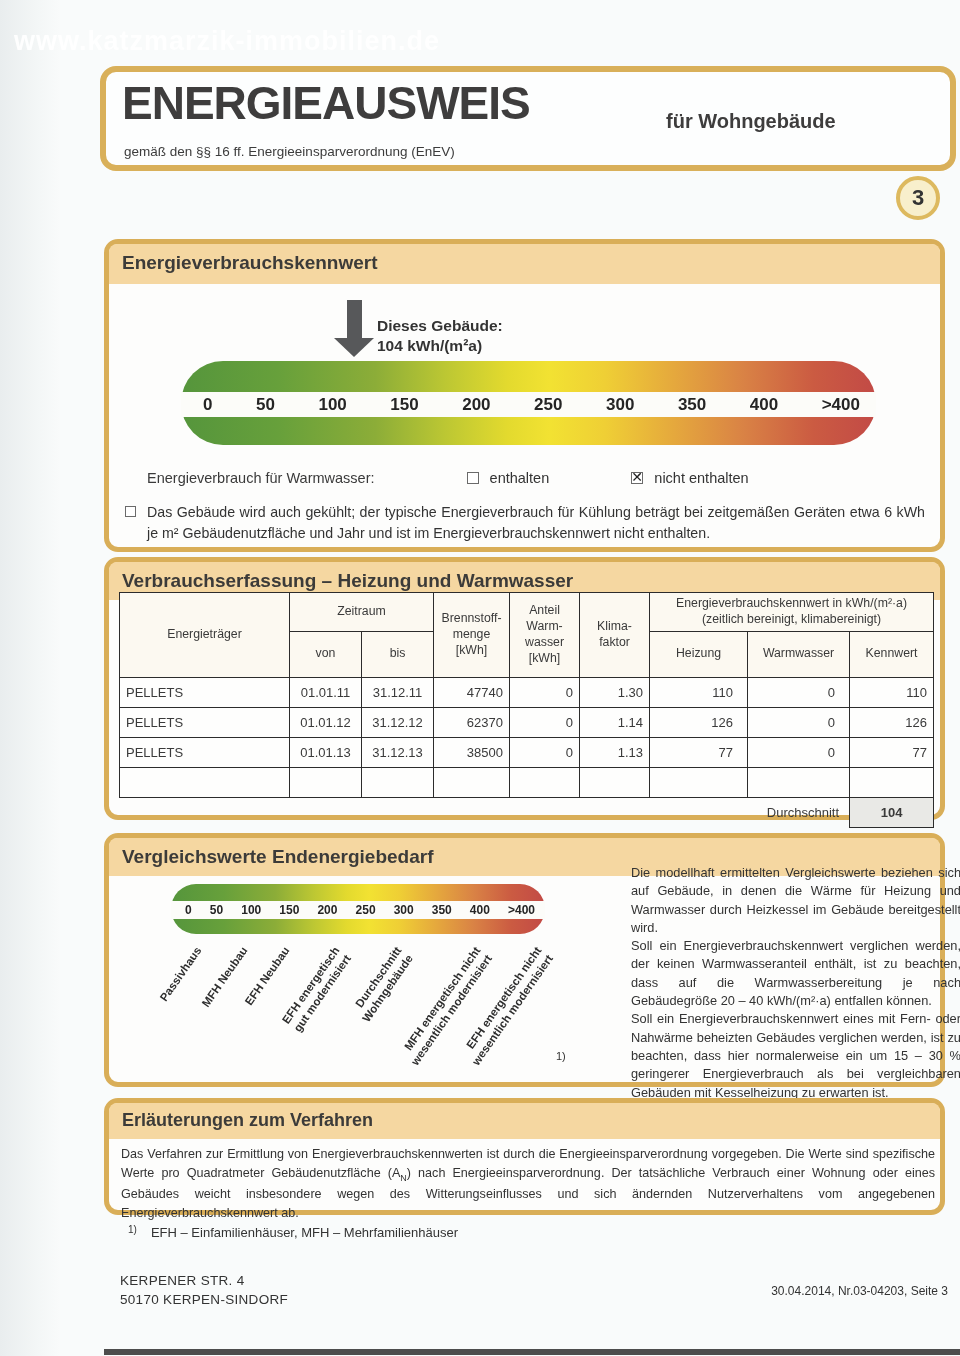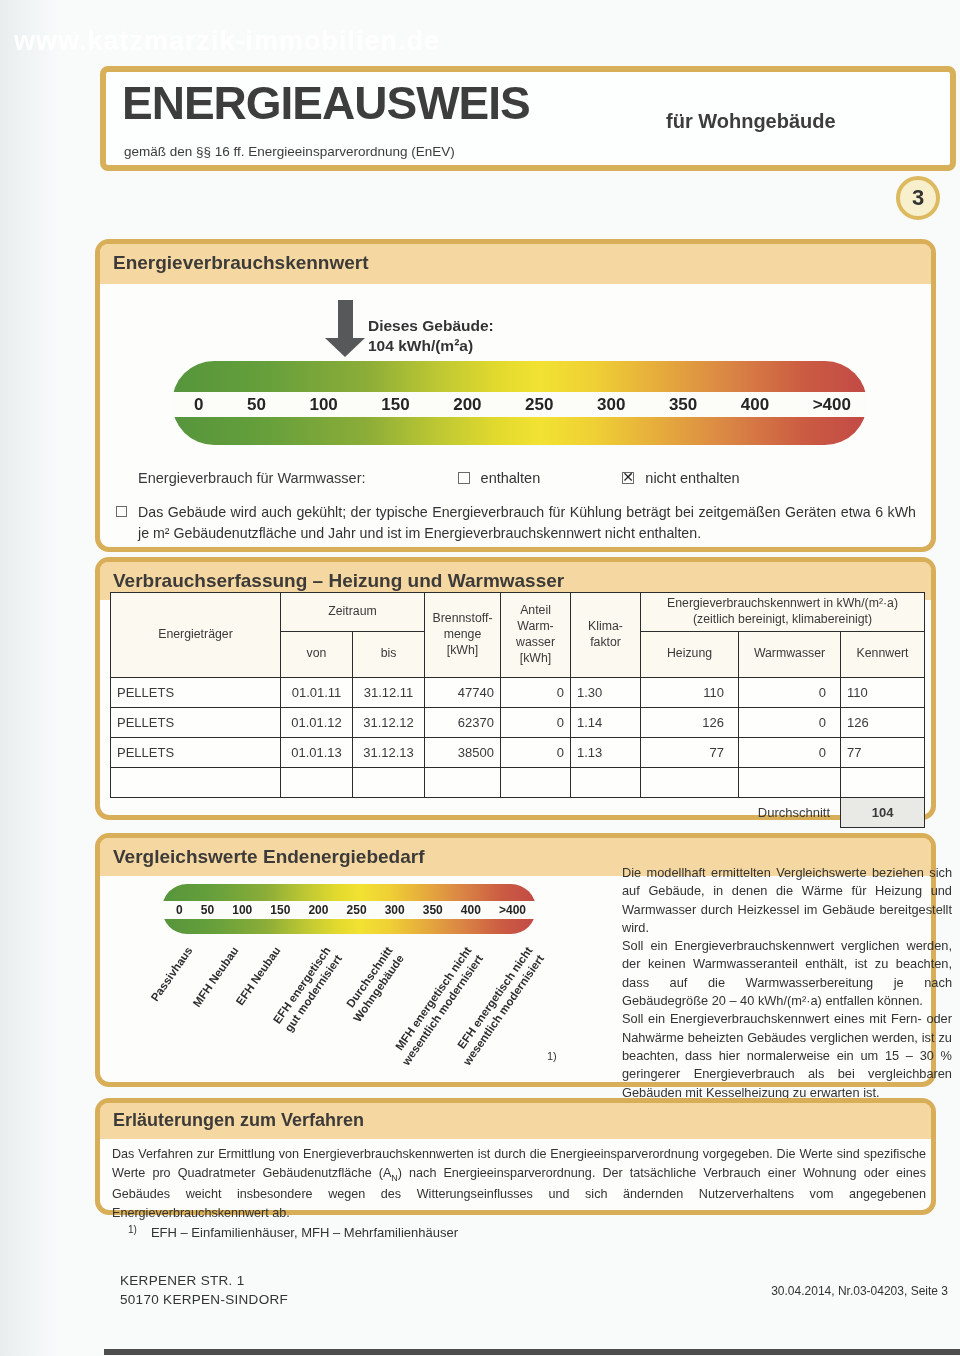--- a/index.html
+++ b/index.html
@@ -6,36 +6,36 @@
   html,body { background:#ffffff; }
   body { font-family:"Liberation Sans","DejaVu Sans",sans-serif; color:#3a3a3a; }
   .page { position:relative; width:960px; height:1356px; background:#f9fbfb; overflow:hidden; }
   .scan-left-shade { position:absolute; left:0; top:0; width:60px; height:1356px;
     background:linear-gradient(90deg,#e9edee 0%,#f3f6f6 60%,#f9fbfb 100%); }
   .watermark { position:absolute; left:14px; top:26px; font-size:27px; font-weight:bold;
     color:rgba(255,255,255,0.92); letter-spacing:1px; }
 
   
   .header-box { position:absolute; left:100px; top:66px; width:856px; height:105px;
-    background:#fdfefe; border:6px solid #d9b05a; border-radius:8px; }
+    background:#fdfefe; border:6px solid #d9b05a; border-radius:16px; }
   .main-title { position:absolute; left:16px; top:4px; font-size:46px; font-weight:800;
     color:#3e3d3d; letter-spacing:-1px; }
   .main-title-suffix { position:absolute; left:560px; top:38px; font-size:20px; font-weight:bold; color:#3e3d3d; }
   .header-sub { position:absolute; left:18px; top:72px; font-size:13.5px; color:#3c3c3c; }
 
   
   .erfasster-band { position:absolute; left:104px; top:185px; width:772px; height:37px;
     background:#f5d7a1; border-radius:7px; font-size:18px; font-weight:bold; color:#4b453a;
     line-height:37px; padding-left:15px; }
   .page-badge { position:absolute; left:896px; top:176px; width:44px; height:44px; border-radius:50%;
     background:#f8efcc; border:4px solid #ddb95f; text-align:center; line-height:36px;
     font-size:22px; font-weight:bold; color:#333; }
 
   
-  .sec { position:absolute; left:95px; width:841px; background:#fdfdfc;
+  .sec { position:absolute; left:104px; width:841px; background:#fdfdfc;
     border:5px solid #d9ae58; border-radius:14px; }
   .sec-band { height:40px; background:#f5d7a1; border-radius:8px 8px 0 0;
     font-size:19px; font-weight:bold; color:#3c3b39; padding:8px 0 0 13px; }
 
   
   .scale-bar { position:absolute; border-radius:45px;
     background:linear-gradient(90deg,#55953c 0%,#67a03b 14%,#8cad38 28%,#bcc733 38%,
       #e3da2e 47%,#f2e232 53%,#efcf35 61%,#e5a83d 71%,#d98245 81%,#cb5b42 91%,#c24a46 100%); }
   .scale-strip { position:absolute; left:0; right:0; background:#fcfcf9; display:flex;
     align-items:center; justify-content:space-between; }
@@ -60,21 +60,21 @@
 
   
   table.vb { border-collapse:collapse; table-layout:fixed; }
   table.vb th, table.vb td { border:1px solid #2c2c2c; font-weight:normal; }
   table.vb th { font-size:12.3px; text-align:center; vertical-align:middle;
     white-space:pre-line; line-height:1.3; padding:3px 2px; background:#fcf9f1; }
   table.vb td { font-size:13px; height:30px; padding:2px 6px; background:#fefefd; }
   td.c-name { text-align:left; padding-left:8px;margin-left:29px; }
   td.c-date { text-align:center; }
   td.c-num { text-align:right; }
-  td.c-mid { text-align:left; }
+  td.c-mid { text-align:right; }
   tr.avg-row td { border:none; background:transparent; }
   tr.avg-row td.avg-label { text-align:right; font-size:13px; padding-right:10px; }
   tr.avg-row td.avg-val { border:1px solid #2c2c2c; background:#e9e9e6; text-align:center; font-weight:bold; }
 
   
   .rot-label { position:absolute; width:150px; text-align:right; font-size:11.5px; font-weight:bold;
     color:#2e2e2e; line-height:1.25; white-space:pre-line;
     transform:rotate(-55deg); transform-origin:100% 0%; }
   .fn-marker { position:absolute; font-size:11px; color:#333; }
   .info-text { position:absolute; font-size:12.8px; line-height:1.43; text-align:justify;
@@ -276,19 +276,19 @@
     <div class="erl-text" style="left:12px; top:42px; width:814px;">
       <span>Das Verfahren zur Ermittlung von Energieverbrauchskennwerten ist durch die Energieeinsparverordnung vorgegeben. Die Werte sind spezifische Werte pro Quadratmeter Gebäudenutzfläche (A</span><sub class="an">N</sub><span>) nach Energieeinsparverordnung. Der tatsächliche Verbrauch einer Wohnung oder eines Gebäudes weicht insbesondere wegen des Witterungseinflusses und sich ändernden Nutzerverhaltens vom angegebenen Energieverbrauchskennwert ab.</span>
     </div>
   </div>
 
   <div class="footnote-line">
     <span class="m">1)</span><span>EFH – Einfamilienhäuser, MFH – Mehrfamilienhäuser</span>
   </div>
 
   <div class="footer-addr">
-    <div>KERPENER STR. 1</div>
+    <div>KERPENER STR. 4</div>
     <div>50170 KERPEN-SINDORF</div>
   </div>
   <div class="footer-right">30.04.2014, Nr.03-04203, Seite 3</div>
 
   <div class="bottom-bar"></div>
 </div>
 
 </body></html>

